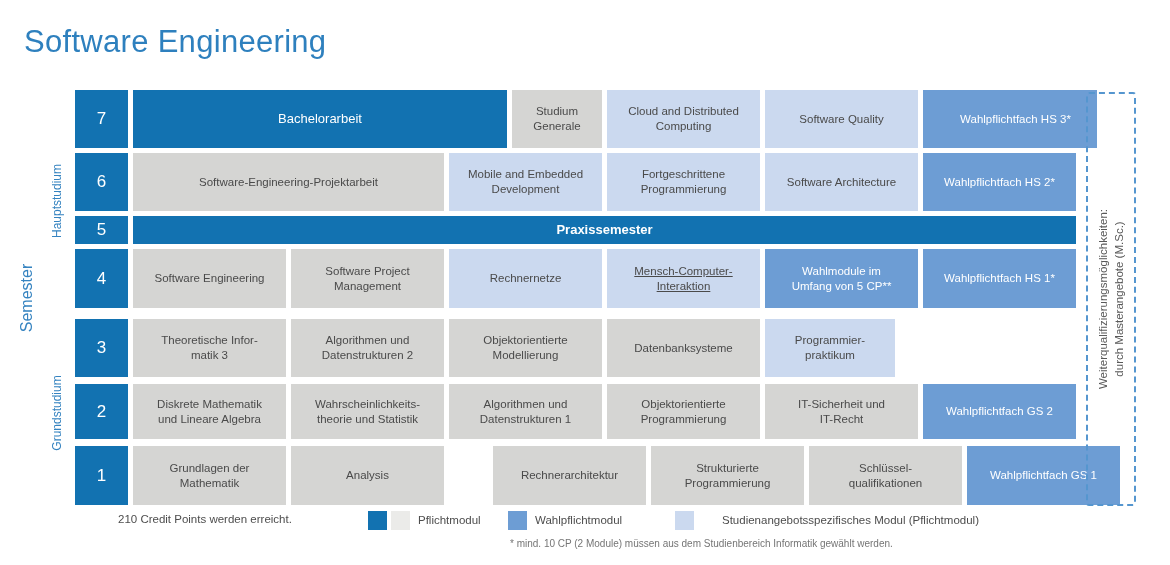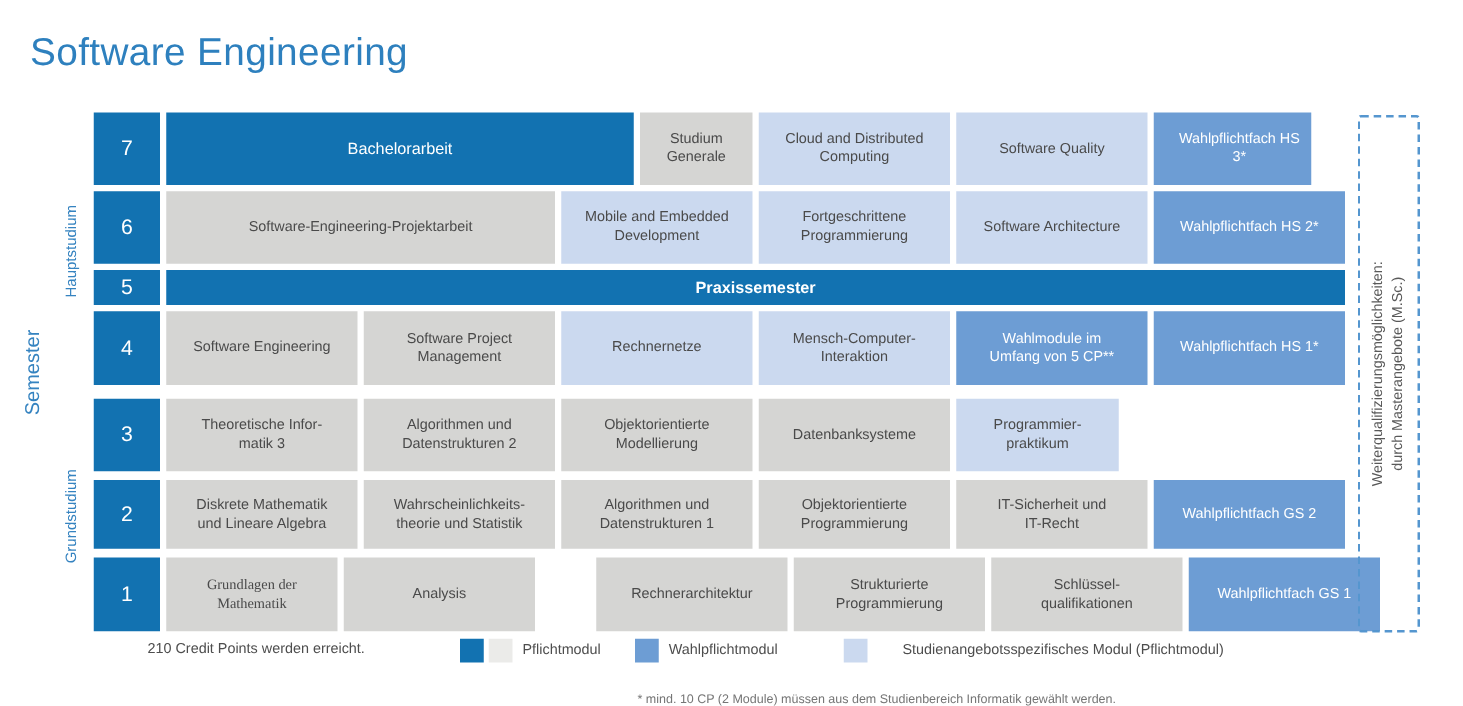--- a/index.html
+++ b/index.html
@@ -49,21 +49,21 @@
 
   #credits-note{
     position:absolute;left:118px;top:513px;font-size:11.5px;color:#4D4D4D;
   }
   .legend-item{
     position:absolute;top:510px;display:flex;align-items:center;height:20px;
   }
   .swatch{width:19px;height:19px;flex:none;}
   .legend-label{margin-left:8px;font-size:11.5px;color:#4D4D4D;white-space:nowrap;}
   #footnote{
-    position:absolute;left:510px;top:554px;font-size:10px;color:#757575;
+    position:absolute;left:510px;top:538px;font-size:10px;color:#757575;
   }
 </style>
 </head>
 <body>
 
 <div id="stage">
   <div id="page-title">Software Engineering</div>
 
   <div id="semester-label" class="vlabel">Semester</div>
   <div id="haupt-label" class="vlabel">Hauptstudium</div>
@@ -71,21 +71,21 @@
 
   <div id="grid">
       <div class="sem-row" style="top: 90px; height: 58px;">
         <div class="numbox">7</div>
         <div class="module m-blue" style="width: 374px;">Bachelorarbeit</div>
         <div class="module m-gray" style="width: 90px;">Studium
 Generale</div>
         <div class="module m-spez" style="width: 153px;">Cloud and Distributed
 Computing</div>
         <div class="module m-spez" style="width: 153px;">Software Quality</div>
-        <div class="module m-wahl" style="width: 126px; padding-left: 15px;">Wahlpflichtfach HS 3*</div>
+        <div class="module m-wahl" style="width: 174px; padding-left: 15px;">Wahlpflichtfach HS 3*</div>
       </div>
       <div class="sem-row" style="top: 153px; height: 58px;">
         <div class="numbox">6</div>
         <div class="module m-gray" style="width: 311px;">Software-Engineering-Projektarbeit</div>
         <div class="module m-spez" style="width: 153px;">Mobile and Embedded
 Development</div>
         <div class="module m-spez" style="width: 153px;">Fortgeschrittene
 Programmierung</div>
         <div class="module m-spez" style="width: 153px;">Software Architecture</div>
         <div class="module m-wahl" style="width: 153px;">Wahlpflichtfach HS 2*</div>
@@ -93,21 +93,21 @@
       <div class="sem-row" style="top: 216px; height: 28px;">
         <div class="numbox">5</div>
         <div class="module m-blue" style="width: 943px; font-weight: bold;">Praxissemester</div>
       </div>
       <div class="sem-row" style="top: 249px; height: 59px;">
         <div class="numbox">4</div>
         <div class="module m-gray" style="width: 153px;">Software Engineering</div>
         <div class="module m-gray" style="width: 153px;">Software Project
 Management</div>
         <div class="module m-spez" style="width: 153px;">Rechnernetze</div>
-        <div class="module m-spez" style="width: 153px;">Mensch-Computer-
+        <div class="module m-spez" style="width: 153px; text-decoration: underline;">Mensch-Computer-
 Interaktion</div>
         <div class="module m-wahl" style="width: 153px;">Wahlmodule im
 Umfang von 5 CP**</div>
         <div class="module m-wahl" style="width: 153px;">Wahlpflichtfach HS 1*</div>
       </div>
       <div class="sem-row" style="top: 319px; height: 58px;">
         <div class="numbox">3</div>
         <div class="module m-gray" style="width: 153px;">Theoretische Infor-
 matik 3</div>
         <div class="module m-gray" style="width: 153px;">Algorithmen und
@@ -127,21 +127,21 @@
         <div class="module m-gray" style="width: 153px;">Algorithmen und
 Datenstrukturen 1</div>
         <div class="module m-gray" style="width: 153px;">Objektorientierte
 Programmierung</div>
         <div class="module m-gray" style="width: 153px;">IT-Sicherheit und
 IT-Recht</div>
         <div class="module m-wahl" style="width: 153px;">Wahlpflichtfach GS 2</div>
       </div>
       <div class="sem-row" style="top: 446px; height: 59px;">
         <div class="numbox">1</div>
-        <div class="module m-gray" style="width: 137px; font-family: Liberation Serif, serif;">Grundlagen der
+        <div class="module m-gray" style="width: 153px;">Grundlagen der
 Mathematik</div>
         <div class="module m-gray" style="width: 153px;">Analysis</div>
         <div class="module m-gray" style="width: 153px; margin-left: 44px;">Rechnerarchitektur</div>
         <div class="module m-gray" style="width: 153px;">Strukturierte
 Programmierung</div>
         <div class="module m-gray" style="width: 153px;">Schlüssel-
 qualifikationen</div>
         <div class="module m-wahl" style="width: 153px;">Wahlpflichtfach GS 1</div>
       </div>
     </div>

